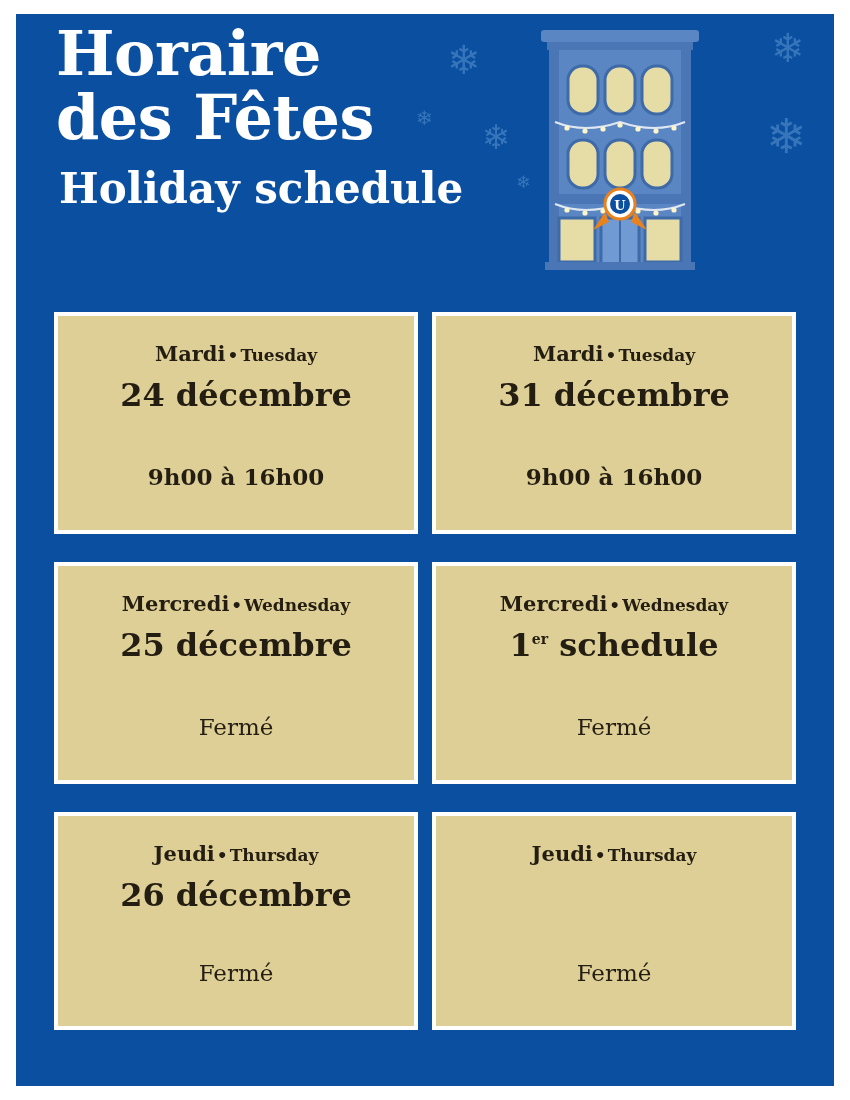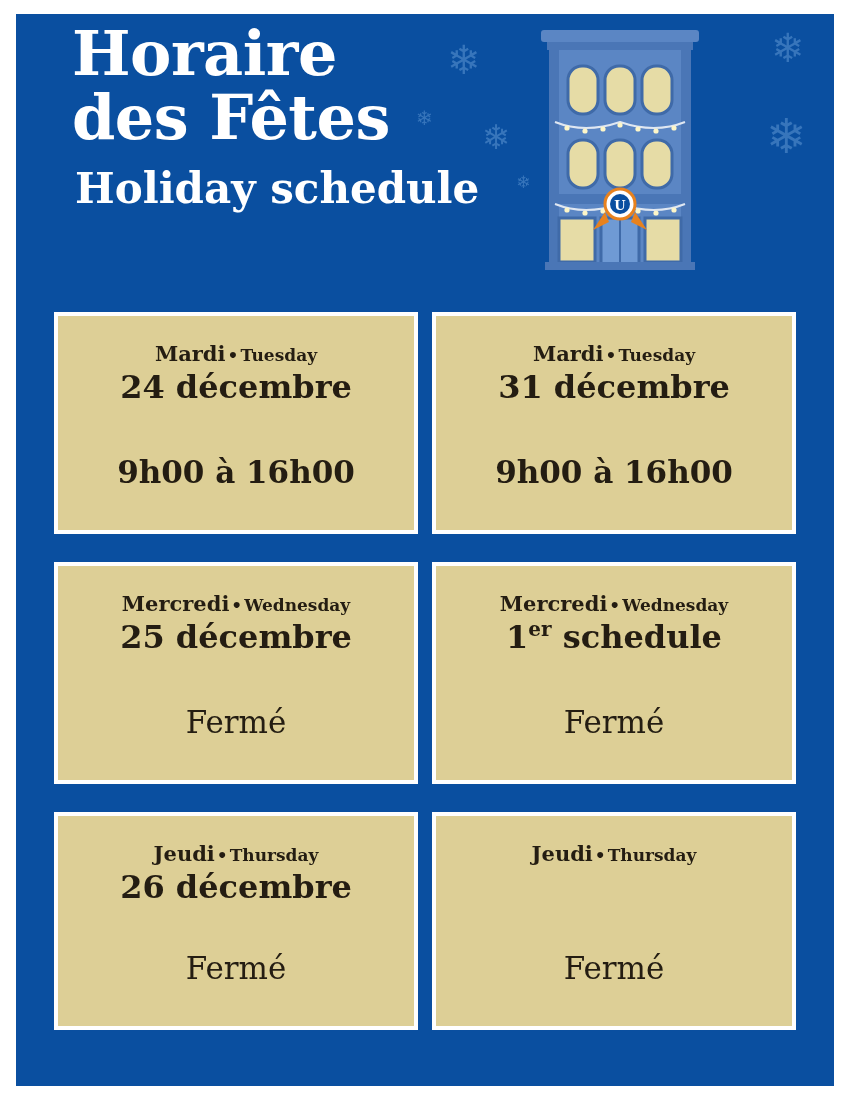--- a/index.html
+++ b/index.html
@@ -52,21 +52,21 @@
     position: absolute;
     left: 0; bottom: 0;
     width: 850px; height: 14px;
     background: #ffffff;
     z-index: 6;
   }
 
   
   .header {
     position: absolute;
-    left: 72px;
+    left: 56px;
     top: 22px;
     width: 420px;
     z-index: 3;
   }
   .title-line {
     color: #ffffff;
     font-family: "DejaVu Serif", serif;
     font-weight: bold;
     font-size: 62px;
     line-height: 1.03;
@@ -147,31 +147,31 @@
   }
   .card-daterow .en {
     font-size: 17px;
     font-weight: bold;
   }
   .card-date {
     font-family: "DejaVu Serif", serif;
     font-weight: bold;
     font-size: 32px;
     line-height: 1.18;
-    margin-top: 4px;
+    margin-top: 12px;
     color: #241d12;
   }
   .card-date sup {
-    font-size: 20px;
+    font-size: 14px;
     vertical-align: super;
     line-height: 0;
   }
   .card-hours {
     font-family: "DejaVu Serif", serif;
-    font-size: 31px;
+    font-size: 23px;
     font-weight: normal;
     color: #241d12;
     margin-top: auto;
     margin-bottom: 22px;
   }
   .card-hours.bold-ish {
     font-weight: bold;
   }
   .card.row3 { height: 218px; }
 </style>

